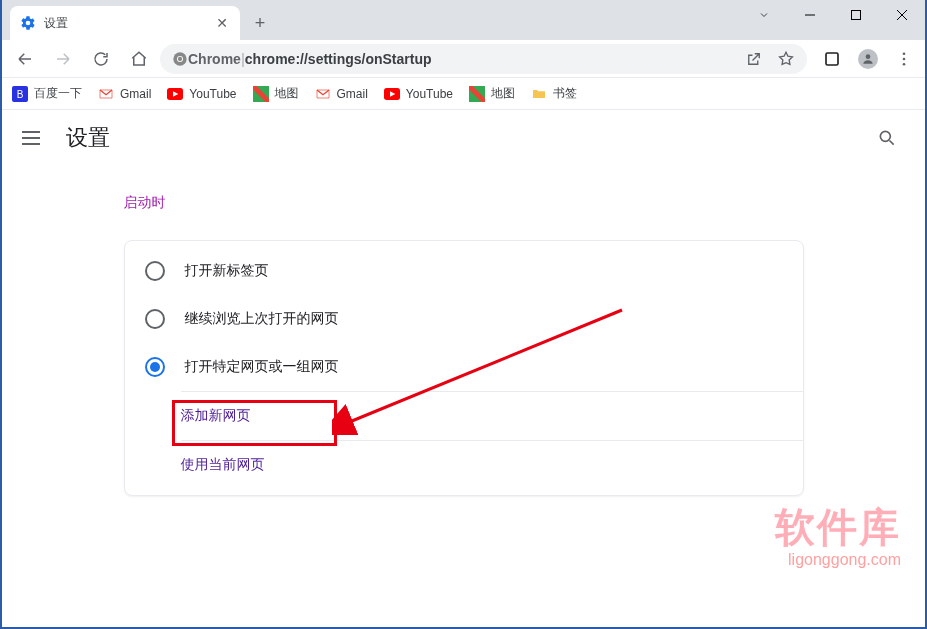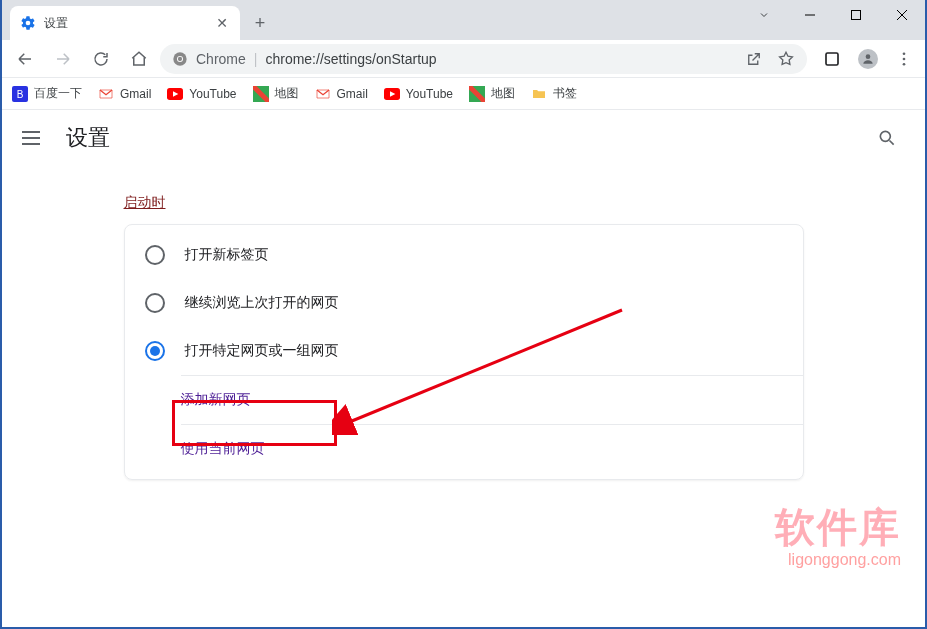--- a/index.html
+++ b/index.html
@@ -15,21 +15,21 @@
   .newtab { width: 28px; height: 28px; display:flex; align-items:center; justify-content:center; color:#5f6368; font-size:18px; margin-left:6px; margin-bottom:3px; }
   .win-controls { position: absolute; right: 0; top: 0; height: 30px; display:flex; }
   .win-controls > div { width: 46px; display:flex; align-items:center; justify-content:center; color:#000; }
   .win-controls svg { width:12px; height:12px; }
   .win-chev { width:46px; display:flex; align-items:center; justify-content:center; }
 
   
   .addrbar { height: 38px; background:#fff; display:flex; align-items:center; padding: 0 6px; gap:4px; border-bottom: 1px solid #e8eaed; }
   .nav-btn { width:34px; height:34px; display:flex; align-items:center; justify-content:center; color:#5f6368; border-radius:50%; }
   .nav-btn.disabled { color:#bdc1c6; }
-  .omnibox { flex:1; height:30px; background:#f1f3f4; border-radius:15px; display:flex; align-items:center; padding:4px 12px; gap:8px; color:#5f6368; font-size:14px; }
+  .omnibox { flex:1; height:30px; background:#f1f3f4; border-radius:15px; display:flex; align-items:center; padding:4px 12px; color:#5f6368; font-size:14px;font-weight:bold; }
   .omnibox .chrome-label { color:#5f6368; }
   .omnibox .sep { color:#c0c3c7; }
   .omnibox .url { color:#3c4043; }
   .omni-right { display:flex; align-items:center; gap:14px; margin-left:auto; color:#5f6368; }
   .ext-icons { display:flex; align-items:center; gap:6px; margin-left:6px; }
   .ext-btn { width:30px; height:30px; display:flex; align-items:center; justify-content:center; color:#5f6368; border-radius:50%; }
   .avatar { width:20px; height:20px; border-radius:50%; background:#bdc1c6; display:flex; align-items:center; justify-content:center; }
 
   
   .bmbar { height: 32px; background:#fff; display:flex; align-items:center; padding: 0 10px; gap: 16px; border-bottom: 1px solid #e8eaed; font-size:12px; color:#3c4043; }
@@ -40,21 +40,21 @@
   .page { flex:1; background:#fff; position:relative; overflow:hidden; }
   .page-header { height:56px; display:flex; align-items:center; padding:0 20px; gap:20px; }
   .menu-btn { width:24px; height:24px; display:flex; flex-direction:column; justify-content:center; gap:4px; cursor:pointer; }
   .menu-btn span { display:block; height:2px; background:#5f6368; width:18px; }
   .page-title { font-size:22px; color:#202124; }
   .search-btn { margin-left:auto; width:36px; height:36px; display:flex; align-items:center; justify-content:center; color:#5f6368; }
 
   .managed-row { display:flex; align-items:center; justify-content:center; gap:8px; color:#5f6368; font-size:13px; margin-top:6px; }
   .managed-row a { color:#1a73e8; text-decoration:none; }
 
-  .section-label { width:680px; margin: 28px auto 12px; font-size:14px; color:#7f1d1d;text-decoration:underline; }
+  .section-label { width:680px; margin: 28px auto 28px; font-size:14px; color:#a21caf; }
 
   .card { width:680px; margin: 12px auto; border:1px solid #e8eaed; border-radius:8px; box-shadow: 0 1px 2px rgba(60,64,67,.08); padding: 6px 0; }
   .row { display:flex; align-items:center; min-height:48px; padding: 0 20px; gap:20px; font-size:14px; color:#202124; }
   .row.sub { padding-left: 56px; }
   .row .radio { width:20px; height:20px; border:2px solid #5f6368; border-radius:50%; position:relative; flex-shrink:0; }
   .row .radio.sel { border-color:#1a73e8; }
   .row .radio.sel::after { content:""; position:absolute; inset:3px; background:#1a73e8; border-radius:50%; }
   .divider-short { height:1px; background:#e8eaed; margin-left:56px; }
   .link-text { color:#4c1d95; cursor:pointer; }
 

